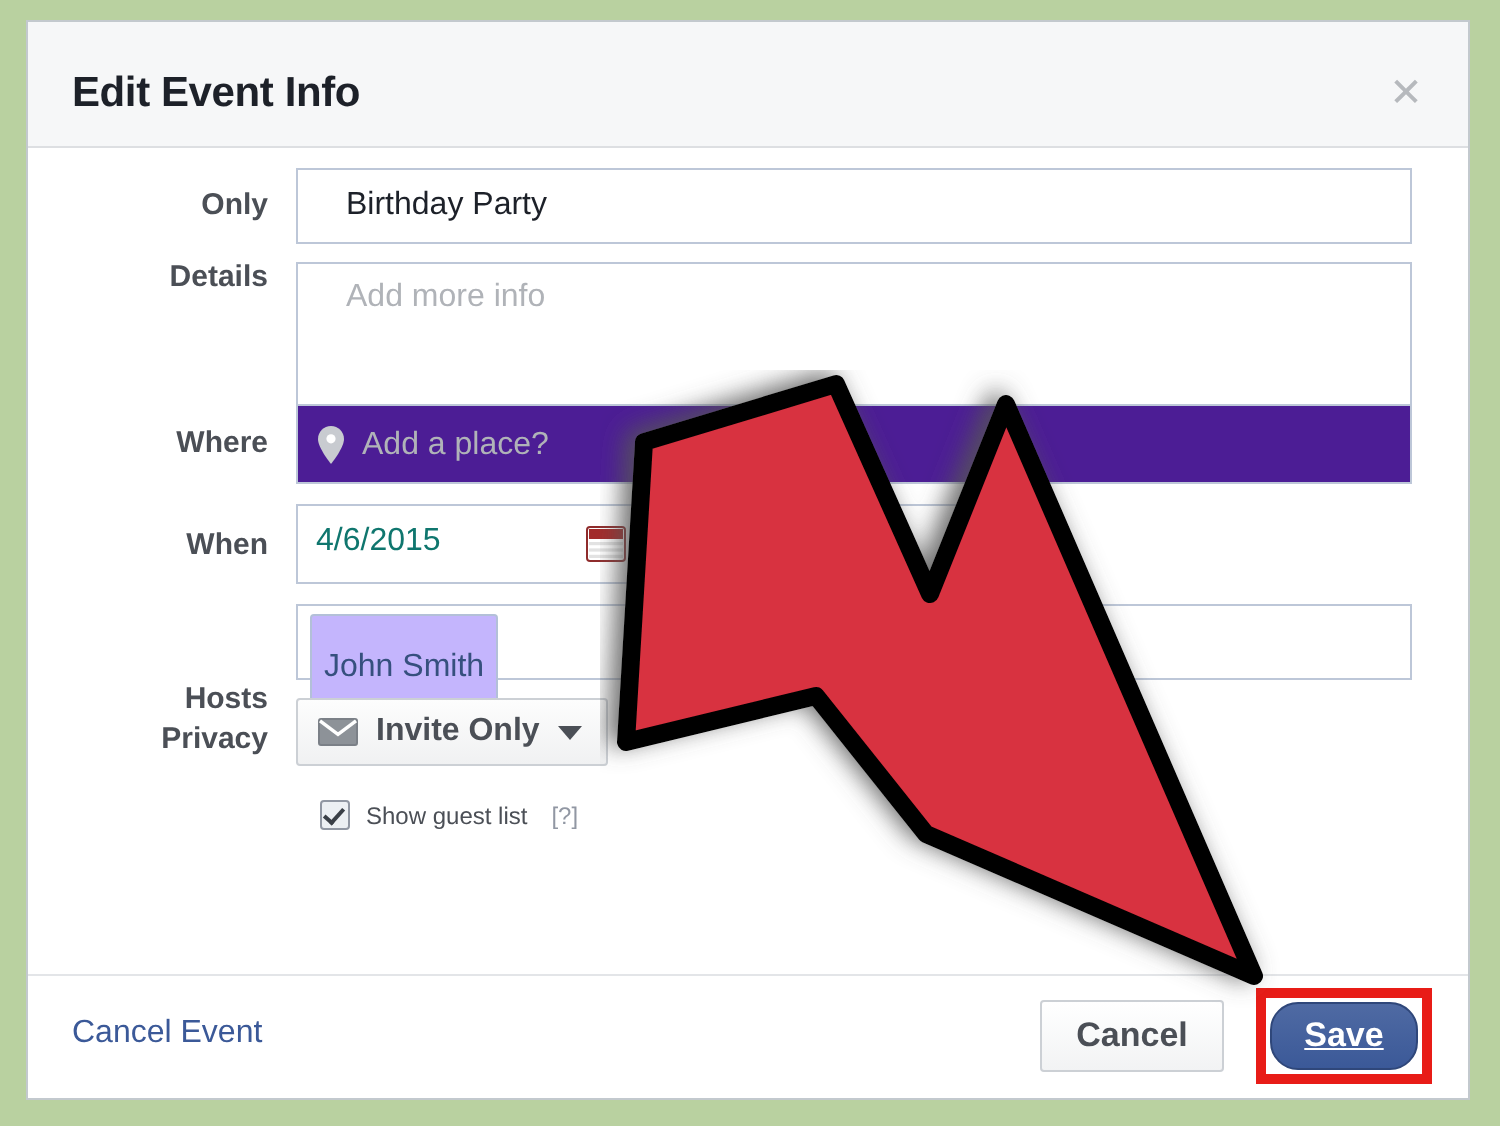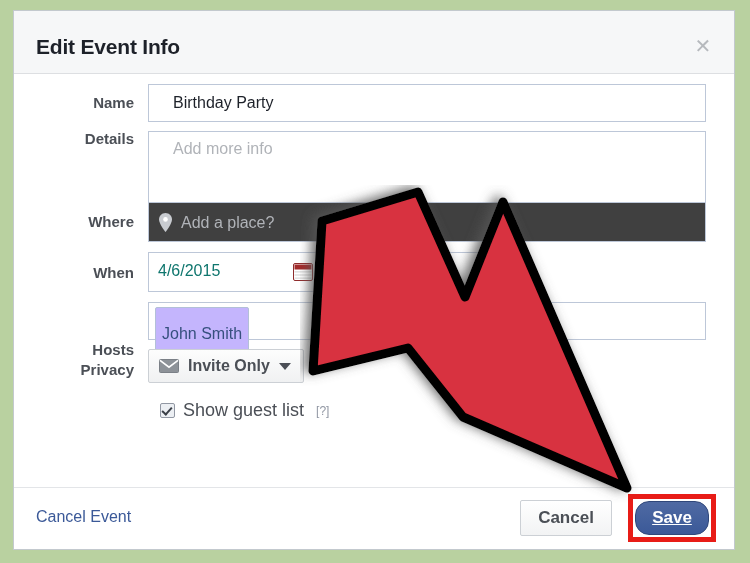--- a/index.html
+++ b/index.html
@@ -125,21 +125,21 @@
   
   #row-where .field-label { top: 139px; }
   #where-box {
     position: absolute;
     left: 134px;
     top: 128px;
     width: 558px;
     height: 40px;
     box-sizing: border-box;
     border: 1px solid #bdc7d8;
-    background: #404040;
+    background: #4c1d95;
   }
   #pin-icon {
     position: absolute;
     left: 10px;
     top: 10px;
     width: 13px;
     height: 19px;
   }
   #where-placeholder {
     position: absolute;
@@ -272,21 +272,21 @@
   #guest-checkbox::after {
     content: "";
     position: absolute;
     left: 3px; top: 1px;
     width: 4px; height: 8px;
     border: solid #3a3f47;
     border-width: 0 2px 2px 0;
     transform: rotate(42deg);
   }
   #guest-label {
-    font-size: 18px;
+    font-size: 12px;
     color: #4b4f56;
   }
   #guest-help {
     font-size: 12px;
     color: #9197a3;
     margin-left: 4px;
     cursor: pointer;
   }
 
   
@@ -372,21 +372,21 @@
   <div id="dialog">
 
     <div id="dialog-header">
       <div id="dialog-title">Edit Event Info</div>
       <div id="close-icon">✕</div>
     </div>
 
     <div id="dialog-body">
 
       <div class="form-row" id="row-name">
-        <div class="field-label">Name</div>
+        <div class="field-label">Only</div>
         <input class="txt-input" id="name-input" type="text" value="Birthday Party" style="">
       </div>
 
       <div class="form-row" id="row-details">
         <div class="field-label">Details</div>
         <textarea class="txt-input" id="details-input" placeholder="Add more info" style=""></textarea>
       </div>
 
       <div class="form-row" id="row-where">
         <div class="field-label">Where</div>

